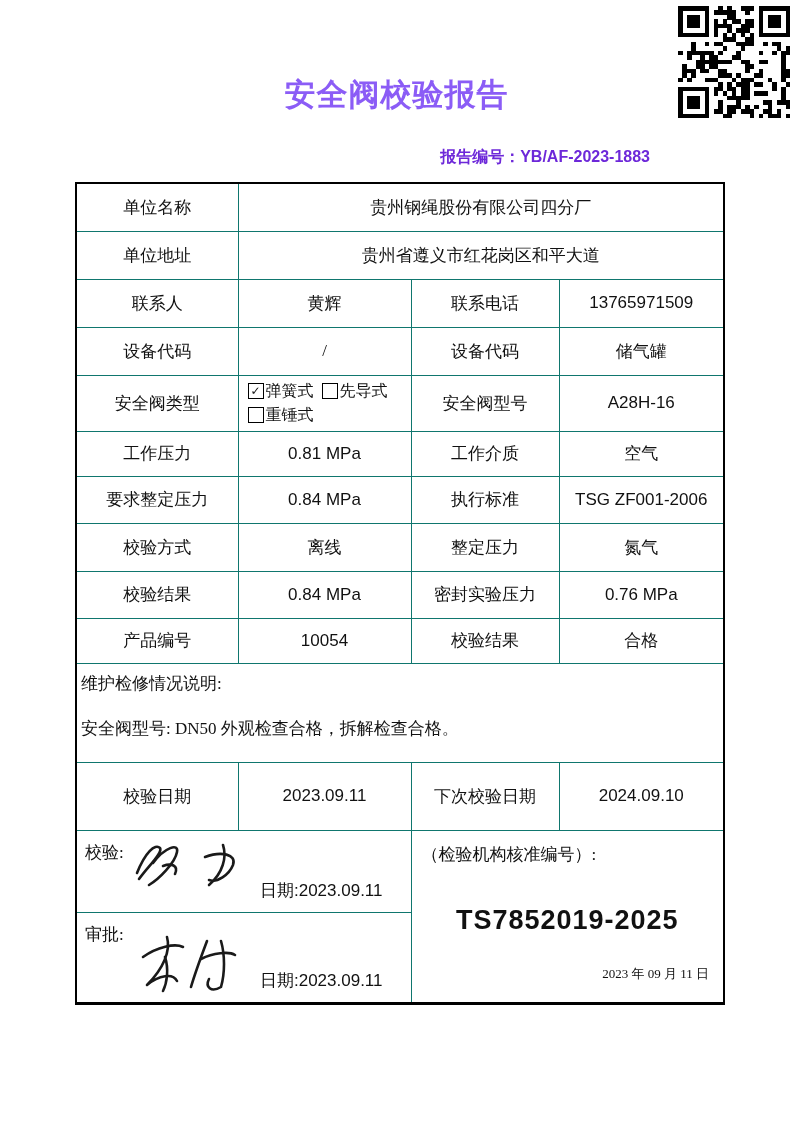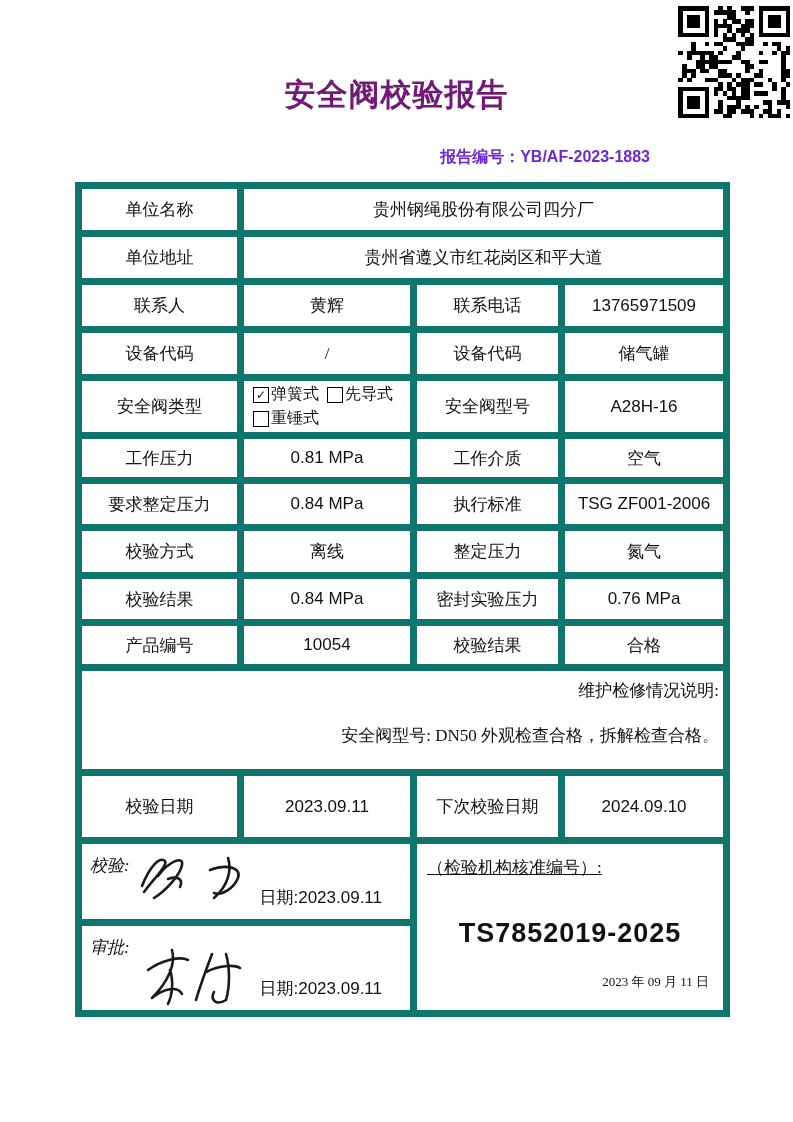--- a/index.html
+++ b/index.html
@@ -1,46 +1,46 @@
 <!DOCTYPE html>
 <html><head>
 <meta charset="utf-8">
 <style>
   html,body{margin:0;padding:0;background:#fff;}
   body{width:793px;height:1122px;position:relative;overflow:hidden;
        font-family:"Liberation Serif","DejaVu Serif",serif;color:#111;}
   .qr{position:absolute;left:678px;top:6px;width:112px;height:112px;}
   .title{position:absolute;left:0;top:74px;width:100%;text-align:center;
-         font-size:31px;font-weight:bold;letter-spacing:1px;color:#701a75;}
+         font-size:31px;font-weight:bold;letter-spacing:1px;color:#8b5cf6;}
   .report-no{position:absolute;top:147px;right:143px;font-size:16px;
          font-weight:bold;color:#6d28d9;}
   .report-no .num{font-weight:bold;}
   table.main{position:absolute;left:75px;top:182px;width:648px;
          border-collapse:collapse;table-layout:fixed;
          border:2px solid #000;border-bottom:3px solid #000;}
-  table.main td{border:7px solid #0f766e;text-align:center;vertical-align:middle;
+  table.main td{border:1px solid #0f766e;text-align:center;vertical-align:middle;
          font-size:17px;padding:0 4px;overflow:hidden;}
   .num{font-family:"Liberation Sans","DejaVu Sans",sans-serif;}
   td.left{text-align:left;}
   .opts{display:flex;flex-wrap:wrap;gap:3px 8px;padding:3px 2px 3px 5px;
         align-items:center;justify-content:flex-start;text-align:left;}
   .opt{display:inline-flex;align-items:center;gap:2px;white-space:nowrap;font-size:16px;}
   .cb{display:inline-block;width:14px;height:14px;border:1.7px solid #000;
       line-height:14px;font-size:12px;font-weight:bold;text-align:center;
       font-family:"DejaVu Sans",sans-serif;flex:0 0 auto;}
   td.maint{padding:10px 12px;}
-  td.maint div{margin:8px 0 22px 0;text-align:right;font-size:17px;}
+  td.maint div{margin:8px 0 22px 0;text-align:left;font-size:17px;}
   td.maint div:last-child{}
   td.sig{position:relative;text-align:left;vertical-align:top;padding:0;}
-  .sig-label{position:absolute;left:8px;top:10px;font-size:17px;font-style:italic;}
+  .sig-label{position:absolute;left:8px;top:10px;font-size:17px;}
   .sig-date{position:absolute;right:28px;bottom:10px;font-size:17px;}
   .sig-svg{position:absolute;}
   svg path{fill:none;stroke:#1a1a1a;stroke-width:2.6;stroke-linecap:round;stroke-linejoin:round;}
   td.org{position:relative;vertical-align:top;padding:0;}
-  .org-header{position:absolute;left:10px;top:12px;font-size:17px;text-decoration:underline;}
+  .org-header{position:absolute;left:10px;top:12px;font-size:17px;}
   .org-number{position:absolute;left:0;top:74px;width:100%;text-align:center;
       font-size:27px;font-weight:bold;letter-spacing:1px;
       font-family:"Liberation Sans","DejaVu Sans",sans-serif;}
   .org-date{position:absolute;right:14px;bottom:19px;font-size:13px;}
 </style>
 </head>
 <body>
 
 <svg class="qr" viewBox="0 0 25 25" shape-rendering="crispEdges">
     <rect x="0" y="0" width="1.02" height="1.02" fill="#000"></rect>

